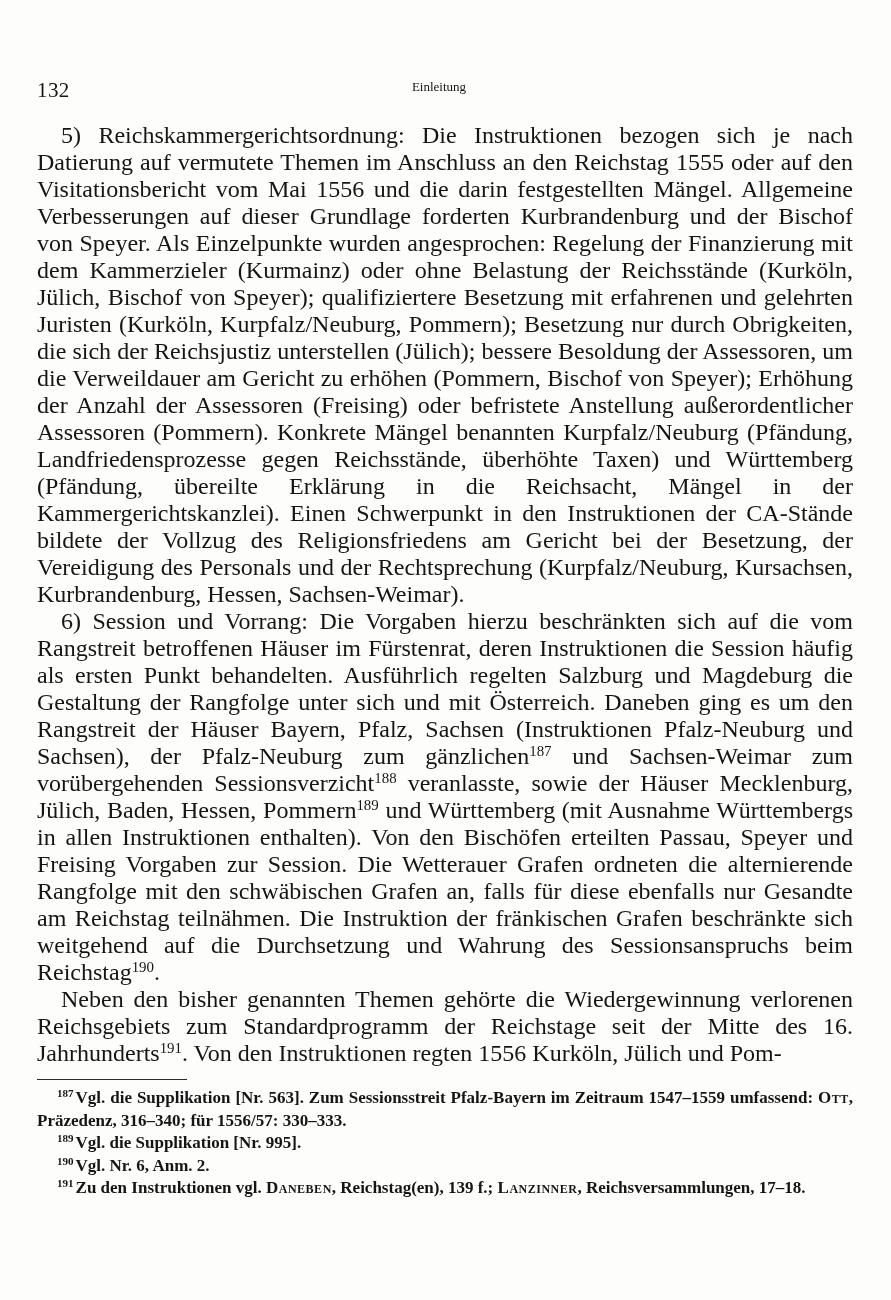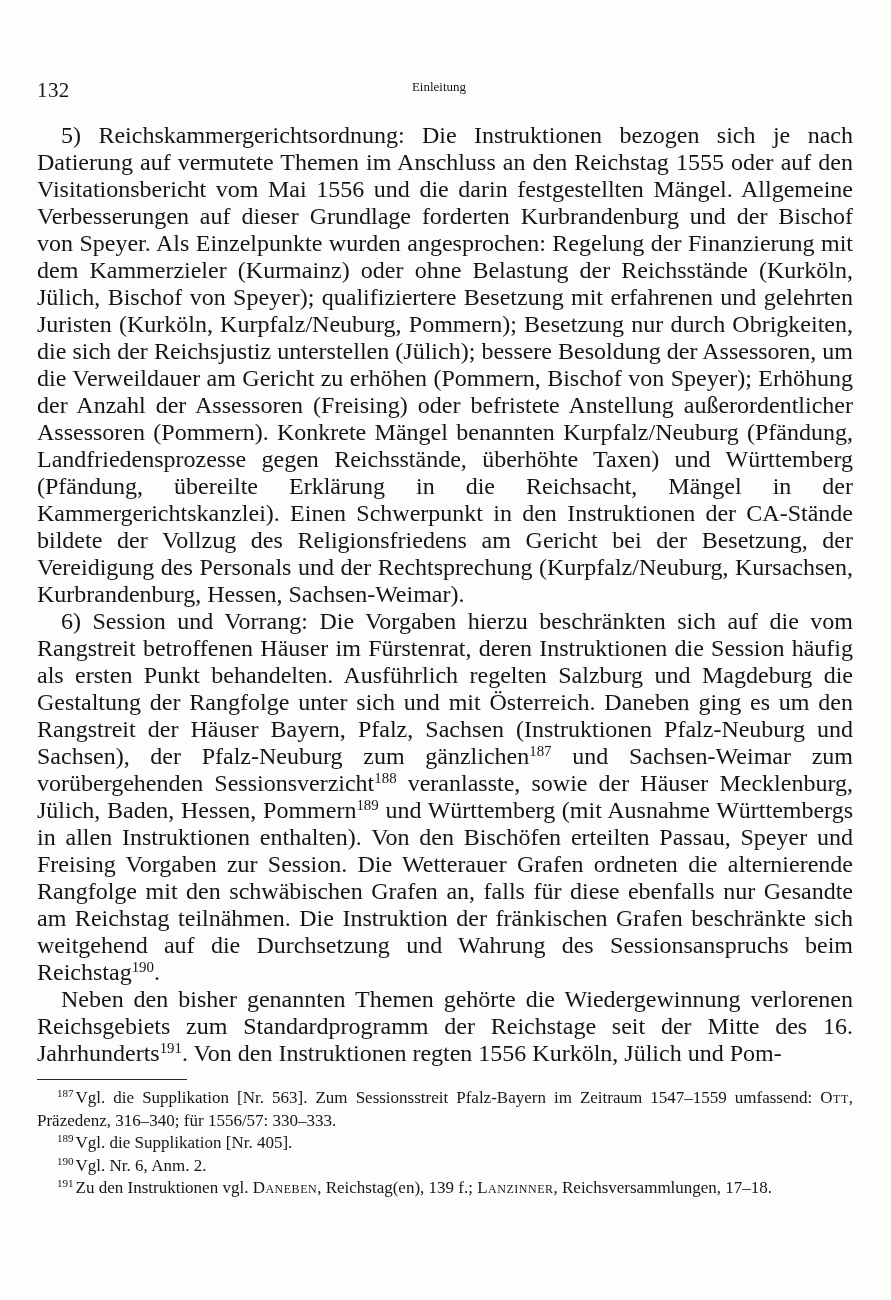--- a/index.html
+++ b/index.html
@@ -50,20 +50,21 @@
   }
   sup.fnref {
     font-size: 0.62em;
     line-height: 0;
     vertical-align: baseline;
     position: relative;
     top: -0.55em;
   }
   .footnotes {
     margin-top: 12px;
+    font-weight: bold;
   }
   .footnote-rule {
     width: 150px;
     border: 0;
     border-top: 1.6px solid #2a2a2a;
     margin: 0 0 7px 0;
   }
   .footnote-list { }
   .footnote {
     margin: 0;
@@ -100,19 +101,19 @@
   <main class="body-text" id="body-text">
       <p class="para"><span>5) Reichskammergerichtsordnung: Die Instruktionen bezogen sich je nach Datierung auf vermutete Themen im Anschluss an den Reichstag 1555 oder auf den Visitationsbericht vom Mai 1556 und die darin festgestellten Mängel. Allgemeine Verbesserungen auf dieser Grundlage forderten Kurbrandenburg und der Bischof von Speyer. Als Einzelpunkte wurden angesprochen: Regelung der Finanzierung mit dem Kammerzieler (Kurmainz) oder ohne Belastung der Reichsstände (Kurköln, Jülich, Bischof von Speyer); qualifiziertere Besetzung mit erfahrenen und gelehrten Juristen (Kurköln, Kurpfalz/Neuburg, Pommern); Besetzung nur durch Obrigkeiten, die sich der Reichsjustiz unterstellen (Jülich); bessere Besoldung der Assessoren, um die Verweildauer am Gericht zu erhöhen (Pommern, Bischof von Speyer); Erhöhung der Anzahl der Assessoren (Freising) oder befristete Anstellung außerordentlicher Assessoren (Pommern). Konkrete Mängel benannten Kurpfalz/Neuburg (Pfändung, Landfriedensprozesse gegen Reichsstände, überhöhte Taxen) und Württemberg (Pfändung, übereilte Erklärung in die Reichsacht, Mängel in der Kammergerichtskanzlei). Einen Schwerpunkt in den Instruktionen der CA-Stände bildete der Vollzug des Religionsfriedens am Gericht bei der Besetzung, der Vereidigung des Personals und der Rechtsprechung (Kurpfalz/Neuburg, Kursachsen, Kurbrandenburg, Hessen, Sachsen-Weimar).</span></p>
       <p class="para"><span>6) Session und Vorrang: Die Vorgaben hierzu beschränkten sich auf die vom Rangstreit betroffenen Häuser im Fürstenrat, deren Instruktionen die Session häufig als ersten Punkt behandelten. Ausführlich regelten Salzburg und Magdeburg die Gestaltung der Rangfolge unter sich und mit Österreich. Daneben ging es um den Rangstreit der Häuser Bayern, Pfalz, Sachsen (Instruktionen Pfalz-Neuburg und Sachsen), der Pfalz-Neuburg zum gänzlichen</span><sup class="fnref">187</sup><span> und Sachsen-Weimar zum vorübergehenden Sessionsverzicht</span><sup class="fnref">188</sup><span> veranlasste, sowie der Häuser Mecklenburg, Jülich, Baden, Hessen, Pommern</span><sup class="fnref">189</sup><span> und Württemberg (mit Ausnahme Württembergs in allen Instruktionen enthalten). Von den Bischöfen erteilten Passau, Speyer und Freising Vorgaben zur Session. Die Wetterauer Grafen ordneten die alternierende Rangfolge mit den schwäbischen Grafen an, falls für diese ebenfalls nur Gesandte am Reichstag teilnähmen. Die Instruktion der fränkischen Grafen beschränkte sich weitgehend auf die Durchsetzung und Wahrung des Sessionsanspruchs beim Reichstag</span><sup class="fnref">190</sup><span>.</span></p>
       <p class="para"><span>Neben den bisher genannten Themen gehörte die Wiedergewinnung verlorenen Reichsgebiets zum Standardprogramm der Reichstage seit der Mitte des 16. Jahrhunderts</span><sup class="fnref">191</sup><span>. Von den Instruktionen regten 1556 Kurköln, Jülich und Pom-</span></p>
     </main>
 
   <footer class="footnotes">
     <hr class="footnote-rule">
     <div class="footnote-list" id="footnote-list">
         <p class="footnote"><sup class="fn-num">187</sup><span>Vgl. die Supplikation [Nr. 563]. Zum Sessionsstreit Pfalz-Bayern im Zeitraum 1547–1559 umfassend: </span><span class="smallcaps">Ott</span><span>, Präzedenz, 316–340; für 1556/57: 330–333.</span></p>
-        <p class="footnote"><sup class="fn-num">189</sup><span>Vgl. die Supplikation [Nr. 405].</span></p>
+        <p class="footnote"><sup class="fn-num">189</sup><span>Vgl. die Supplikation [Nr. 995].</span></p>
         <p class="footnote"><sup class="fn-num">190</sup><span>Vgl. Nr. 6, Anm. 2.</span></p>
         <p class="footnote"><sup class="fn-num">191</sup><span>Zu den Instruktionen vgl. </span><span class="smallcaps">Daneben</span><span>, Reichstag(en), 139 f.; </span><span class="smallcaps">Lanzinner</span><span>, Reichsversammlungen, 17–18.</span></p>
       </div>
   </footer>
 
 </div>
 
 </body></html>

